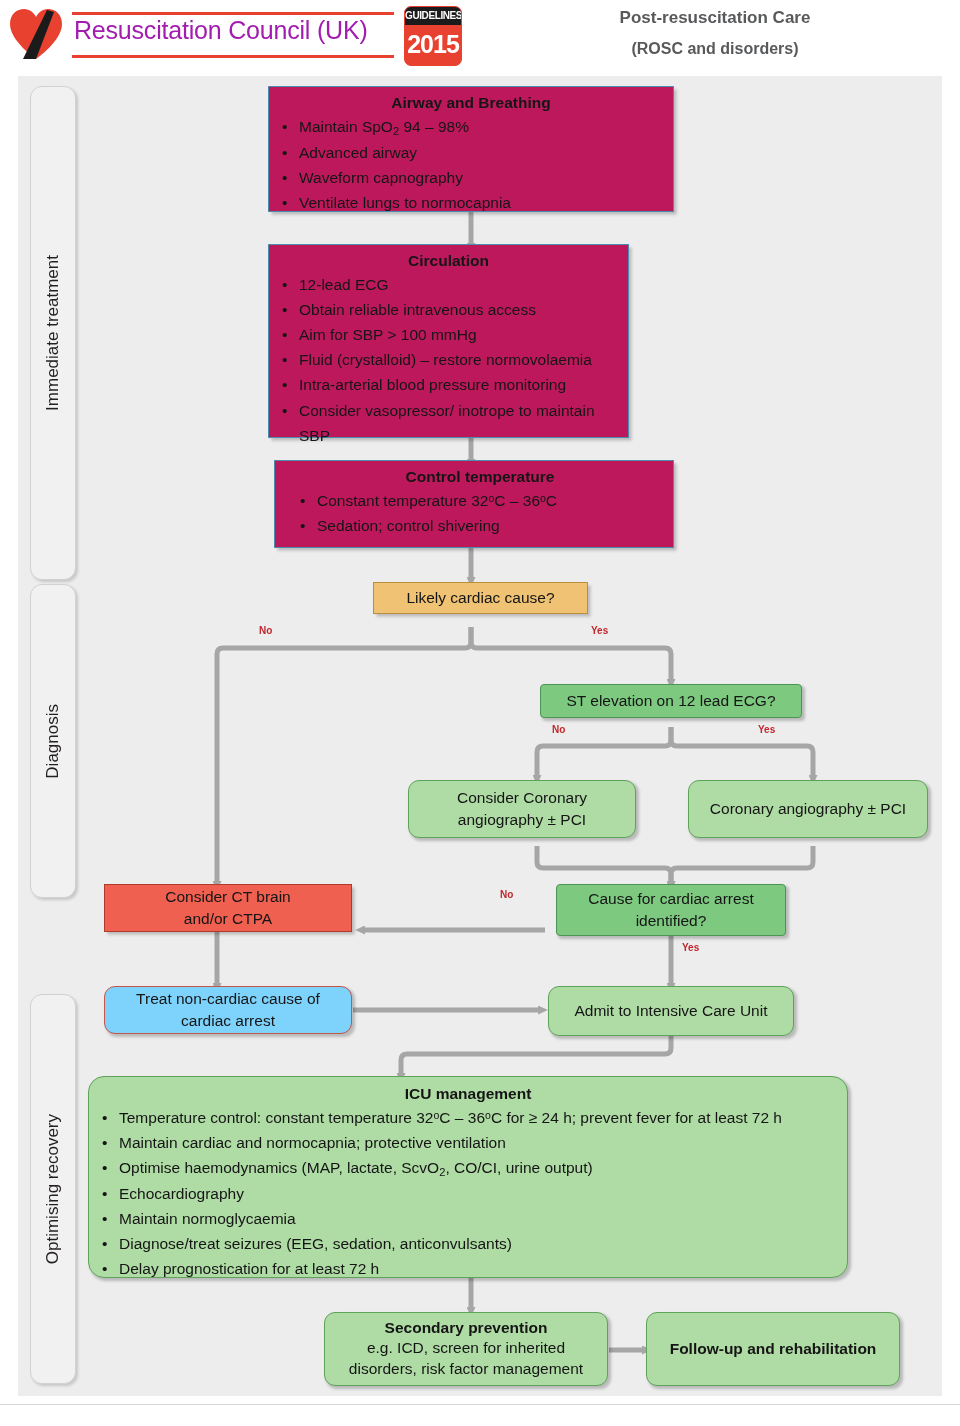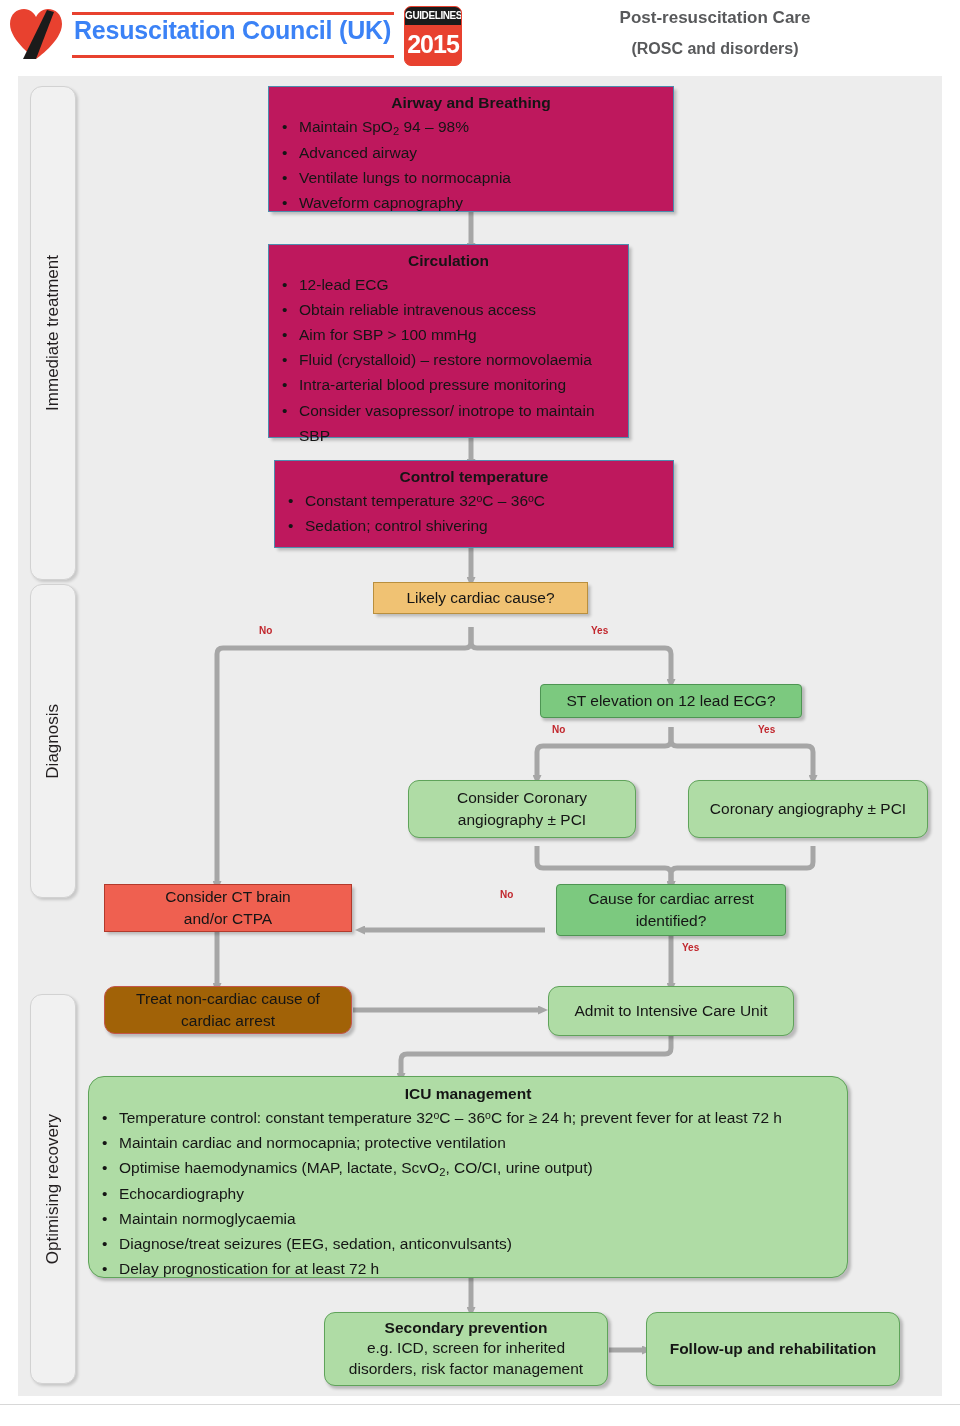--- a/index.html
+++ b/index.html
@@ -28,23 +28,22 @@
   #logo-rule-top {
     position: absolute; left: 72px; top: 12px; width: 322px; height: 3px;
     background: #E8412F;
   }
   #logo-rule-bottom {
     position: absolute; left: 72px; top: 55px; width: 322px; height: 3px;
     background: #E8412F;
   }
   #org-name {
     position: absolute; left: 74px; top: 16px; width: 320px;
-    font-size: 25px; color: #3b82f6; letter-spacing: -0.2px;
+    font-size: 25px; color: #a21caf; letter-spacing: -0.2px;
     white-space: nowrap;
-    font-weight: bold;
   }
   #guidelines-badge {
     position: absolute; left: 404px; top: 6px; width: 56px; height: 58px;
     border-radius: 7px; background: #E8412F; overflow: hidden;
     border: 1px solid #E8412F;
   }
   #guidelines-badge .gl-top {
     height: 18px; background: #1b1b1b; color: #ffffff;
     font-size: 10px; font-weight: bold; line-height: 18px;
     text-align: center; letter-spacing: -0.4px;
@@ -119,21 +118,21 @@
     display: flex; align-items: center; justify-content: center;
     height: 100%; text-align: center; line-height: 1.42;
   }
 
   .n-blue { background: #be185d; border: 1px solid #4E8CAE; }
   .n-orange { background: #F0C273; border: 1px solid #B98F3E; }
   .n-green-dec { background: #7CC97F; border: 1px solid #4E9553; border-radius: 4px; }
   .n-green-act { background: #AFDCA5; border: 1px solid #5FA35A; border-radius: 11px; }
   .n-green-big { background: #AFDCA5; border: 1px solid #5FA35A; border-radius: 16px; }
   .n-red-dark { background: #EF6050; border: 1px solid #B23A2C; }
-  .n-red-light { background: #a16207; border: 1px solid #C4564A; border-radius: 11px; }
+  .n-red-light { background: #7dd3fc; border: 1px solid #C4564A; border-radius: 11px; }
 
   sub { font-size: 0.72em; vertical-align: -0.25em; }
   .sup-o { font-size: 0.68em; vertical-align: 0.42em; }
 
   .edge-label {
     position: absolute;
     font-size: 10px; font-weight: bold; color: #C1272D;
     white-space: nowrap;
   }
 
@@ -222,38 +221,38 @@
       <div class="phase-inner">
         <span>Optimising recovery</span>
       </div>
     </div>
 
     <div class="node n-blue" style="left:250px; top:10px; width:406px; height:126px; padding:7px 0 0 0;">
       <span class="ttl">Airway and Breathing</span>
       <ul>
         <li>Maintain SpO<sub>2</sub> 94 – 98%</li>
         <li>Advanced airway</li>
+        <li>Waveform capnography</li>
         <li>Ventilate lungs to normocapnia</li>
-        <li>Waveform capnography</li>
       </ul>
     </div>
 
     <div class="node n-blue" style="left:250px; top:168px; width:361px; height:194px; padding:7px 0 0 0;">
       <span class="ttl">Circulation</span>
       <ul>
         <li>12-lead ECG</li>
         <li>Obtain reliable intravenous access</li>
         <li>Aim for SBP &gt; 100 mmHg</li>
         <li>Fluid (crystalloid) – restore normovolaemia</li>
         <li>Intra-arterial blood pressure monitoring</li>
         <li>Consider vasopressor/ inotrope to maintain SBP</li>
       </ul>
     </div>
 
-    <div class="node n-blue" style="left:256px; top:384px; width:400px; height:88px; padding:7px 0 0 0;">
+    <div class="node n-blue" style="left:256px; top:384px; width:400px; height:88px; padding:7px 0 0 12px;">
       <span class="ttl">Control temperature</span>
       <ul>
         <li>Constant temperature 32<span class="sup-o">o</span>C – 36<span class="sup-o">o</span>C</li>
         <li>Sedation; control shivering</li>
       </ul>
     </div>
 
     <div class="node n-orange" style="left:355px; top:506px; width:215px; height:32px;">
       <div class="ctr">Likely cardiac cause?</div>
     </div>

